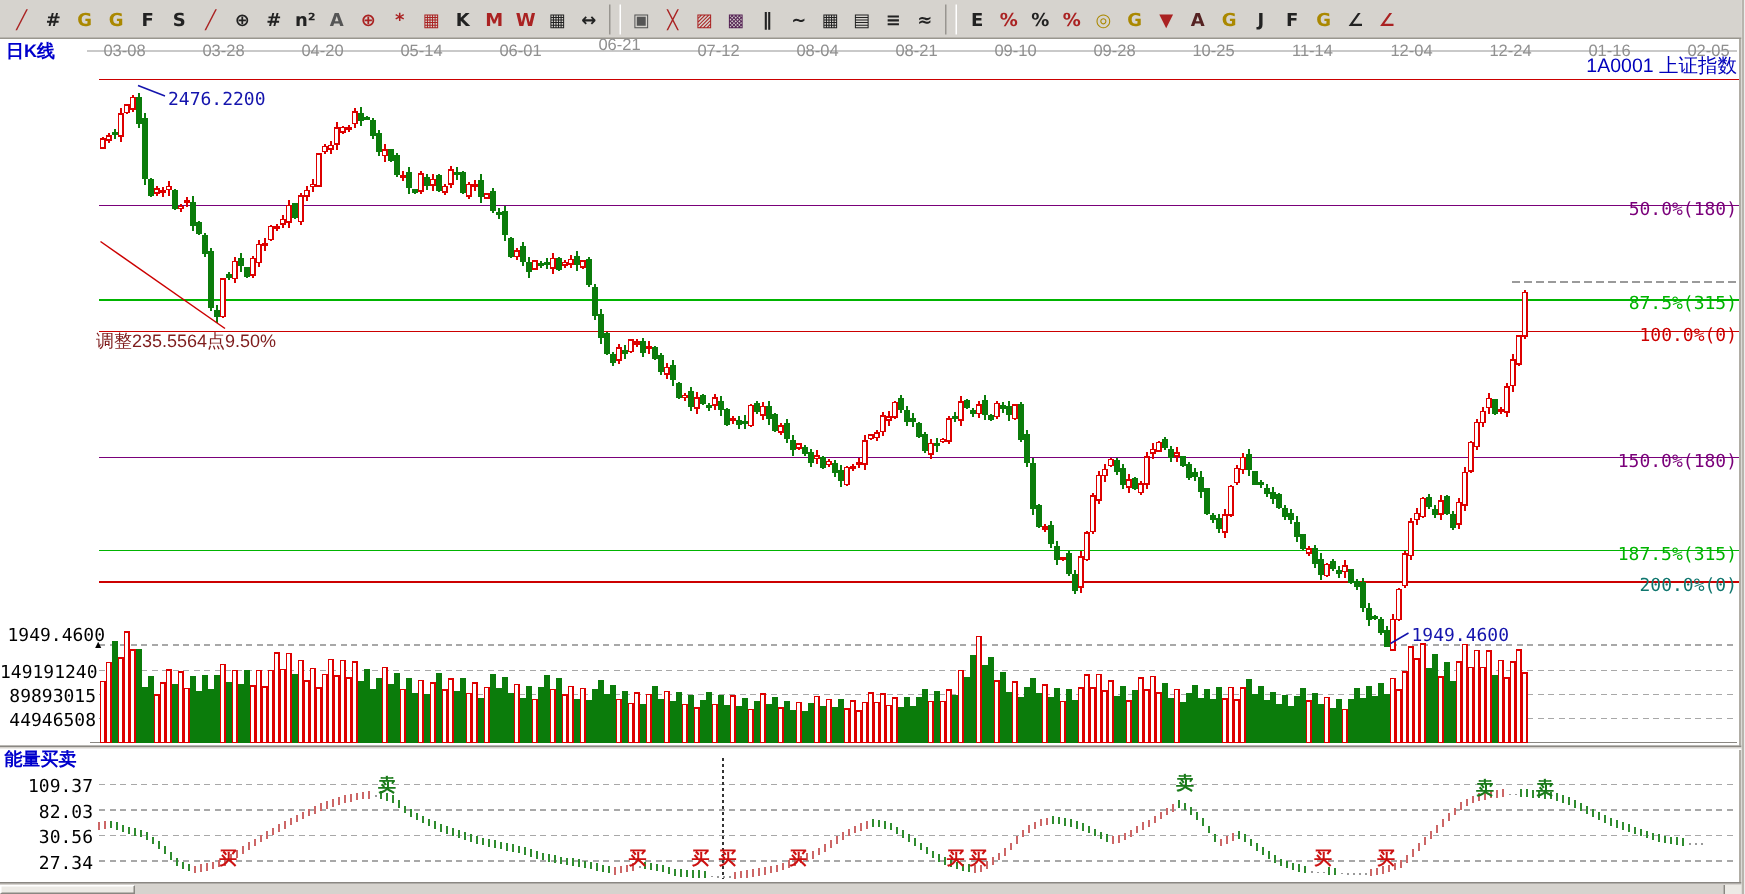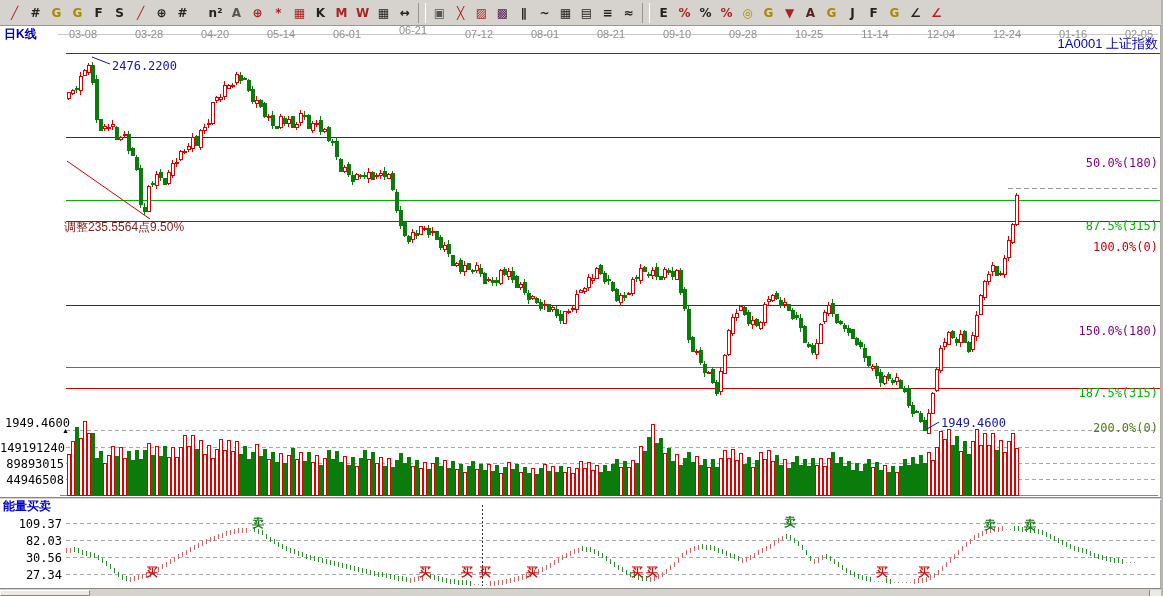--- a/index.html
+++ b/index.html
@@ -7,21 +7,21 @@
        font-family:"Liberation Sans",sans-serif;border-right:2px solid #b8b5ae;box-sizing:border-box;}
   #toolbar{position:absolute;left:0;top:0;width:100%;height:26px;background:#d6d3ce;
            border-bottom:1px solid #9a978f;display:flex;align-items:center;padding-left:4px;box-sizing:border-box;}
   .tb-icon{width:21px;height:20px;display:flex;align-items:center;justify-content:center;
            font:bold 12px "DejaVu Sans",sans-serif;color:#222;cursor:default;}
   .tb-sep{width:6px;height:20px;border-left:1px solid #989590;border-right:1px solid #ffffff;margin:0 3px;}
   #chart-svg{position:absolute;left:0;top:0;}
   .lbl{position:absolute;white-space:nowrap;line-height:12px;}
   .date-lbl{color:#909090;font:11px "Liberation Sans",sans-serif;text-align:center;}
   .num{font:11px "DejaVu Sans Mono",monospace;color:#000;text-align:right;}
-  .fib-lbl{font:12px "DejaVu Sans Mono",monospace;text-align:right;margin-top:24px;}
+  .fib-lbl{font:12px "DejaVu Sans Mono",monospace;text-align:right;}
   .sig{font:bold 12px "Liberation Sans",sans-serif;}
   #divider1{position:absolute;left:0;top:497px;width:100%;height:3px;background:#d6d3ce;
             border-top:1px solid #8a8782;border-bottom:1px solid #fff;box-sizing:border-box;}
   #divider2{position:absolute;left:0;top:588px;width:100%;height:2px;background:#d6d3ce;border-top:1px solid #8a8782;box-sizing:border-box;}
   #scrollbar{position:absolute;left:0;top:590px;width:100%;height:6px;background:#d6d3ce;}
   #scroll-thumb{position:absolute;left:0;top:0;width:90px;height:6px;background:#eceae5;
                 border:1px solid #fff;border-right-color:#8a8782;border-bottom-color:#8a8782;box-sizing:border-box;}
   #scroll-btn{position:absolute;right:0;top:0;width:12px;height:6px;background:#eceae5;border-left:1px solid #8a8782;box-sizing:border-box;}
 </style>
 </head>
@@ -31,21 +31,21 @@
   <div id="toolbar">
       <div class="tb-icon" style="color: rgb(170, 34, 34);">╱</div>
       <div class="tb-icon" style="color: rgb(34, 34, 34);">#</div>
       <div class="tb-icon" style="color: rgb(170, 136, 0);">G</div>
       <div class="tb-icon" style="color: rgb(170, 136, 0);">G</div>
       <div class="tb-icon" style="color: rgb(34, 34, 34);">F</div>
       <div class="tb-icon" style="color: rgb(34, 34, 34);">S</div>
       <div class="tb-icon" style="color: rgb(170, 34, 34);">╱</div>
       <div class="tb-icon" style="color: rgb(34, 34, 34);">⊕</div>
       <div class="tb-icon" style="color: rgb(34, 34, 34);">#</div>
-      <div class="tb-icon" style="color: rgb(34, 34, 34); margin-left: 12px;">n²</div>
+      <div class="tb-icon" style="color: rgb(34, 34, 34);">n²</div>
       <div class="tb-icon" style="color: rgb(85, 85, 85);">A</div>
       <div class="tb-icon" style="color: rgb(170, 34, 34);">⊕</div>
       <div class="tb-icon" style="color: rgb(170, 34, 34);">*</div>
       <div class="tb-icon" style="color: rgb(170, 34, 34);">▦</div>
       <div class="tb-icon" style="color: rgb(34, 34, 34);">K</div>
       <div class="tb-icon" style="color: rgb(170, 34, 34);">M</div>
       <div class="tb-icon" style="color: rgb(170, 34, 34);">W</div>
       <div class="tb-icon" style="color: rgb(34, 34, 34);">▦</div>
       <div class="tb-icon" style="color: rgb(34, 34, 34);">↔</div>
       <div class="tb-sep"></div>
@@ -1105,39 +1105,39 @@
     <div id="scroll-thumb"></div>
     <div id="scroll-btn"></div>
   </div>
 <div class="lbl date-lbl" style="left: 63px; top: 28px; width: 40px;">03-08</div>
     <div class="lbl date-lbl" style="left: 129px; top: 28px; width: 40px;">03-28</div>
     <div class="lbl date-lbl" style="left: 195px; top: 28px; width: 40px;">04-20</div>
     <div class="lbl date-lbl" style="left: 261px; top: 28px; width: 40px;">05-14</div>
     <div class="lbl date-lbl" style="left: 327px; top: 28px; width: 40px;">06-01</div>
     <div class="lbl date-lbl" style="left: 393px; top: 24px; width: 40px;">06-21</div>
     <div class="lbl date-lbl" style="left: 459px; top: 28px; width: 40px;">07-12</div>
-    <div class="lbl date-lbl" style="left: 525px; top: 28px; width: 40px;">08-01</div>
+    <div class="lbl date-lbl" style="left: 525px; top: 28px; width: 40px;">08-04</div>
     <div class="lbl date-lbl" style="left: 591px; top: 28px; width: 40px;">08-21</div>
     <div class="lbl date-lbl" style="left: 657px; top: 28px; width: 40px;">09-10</div>
     <div class="lbl date-lbl" style="left: 723px; top: 28px; width: 40px;">09-28</div>
     <div class="lbl date-lbl" style="left: 789px; top: 28px; width: 40px;">10-25</div>
     <div class="lbl date-lbl" style="left: 855px; top: 28px; width: 40px;">11-14</div>
     <div class="lbl date-lbl" style="left: 921px; top: 28px; width: 40px;">12-04</div>
     <div class="lbl date-lbl" style="left: 987px; top: 28px; width: 40px;">12-24</div>
     <div class="lbl date-lbl" style="left: 1053px; top: 28px; width: 40px;">01-16</div>
     <div class="lbl date-lbl" style="left: 1119px; top: 28px; width: 40px;">02-05</div>
     <div class="lbl num" style="left: 0px; top: 441px; width: 64px; font-size: 12px;">149191240</div>
     <div class="lbl num" style="left: 0px; top: 457px; width: 64px; font-size: 12px;">89893015</div>
     <div class="lbl num" style="left: 0px; top: 473px; width: 64px; font-size: 12px;">44946508</div>
     <div class="lbl fib-lbl" style="left: 1020px; top: 132px; width: 138px; color: rgb(122, 0, 122);">50.0%(180)</div>
     <div class="lbl fib-lbl" style="left: 1020px; top: 195px; width: 138px; color: rgb(0, 180, 0);">87.5%(315)</div>
     <div class="lbl fib-lbl" style="left: 1020px; top: 216px; width: 138px; color: rgb(204, 0, 0);">100.0%(0)</div>
     <div class="lbl fib-lbl" style="left: 1020px; top: 300px; width: 138px; color: rgb(122, 0, 122);">150.0%(180)</div>
     <div class="lbl fib-lbl" style="left: 1020px; top: 362px; width: 138px; color: rgb(0, 180, 0);">187.5%(315)</div>
-    <div class="lbl fib-lbl" style="left: 1020px; top: 397px; width: 138px; color: #4d7c0f;">200.0%(0)</div>
+    <div class="lbl fib-lbl" style="left: 1020px; top: 383px; width: 138px; color: #0f766e;">200.0%(0)</div>
     <div class="lbl num" style="left: 0px; top: 517px; width: 62px; font-size: 12px;">109.37</div>
     <div class="lbl num" style="left: 0px; top: 534px; width: 62px; font-size: 12px;">82.03</div>
     <div class="lbl num" style="left: 0px; top: 551px; width: 62px; font-size: 12px;">30.56</div>
     <div class="lbl num" style="left: 0px; top: 568px; width: 62px; font-size: 12px;">27.34</div>
     <div class="lbl sig" style="left: 146px; top: 564px; color: rgb(204, 17, 17);">买</div>
     <div class="lbl sig" style="left: 419px; top: 564px; color: rgb(204, 17, 17);">买</div>
     <div class="lbl sig" style="left: 461px; top: 564px; color: rgb(204, 17, 17);">买</div>
     <div class="lbl sig" style="left: 479px; top: 564px; color: rgb(204, 17, 17);">买</div>
     <div class="lbl sig" style="left: 526px; top: 564px; color: rgb(204, 17, 17);">买</div>
     <div class="lbl sig" style="left: 631px; top: 564px; color: rgb(204, 17, 17);">买</div>

